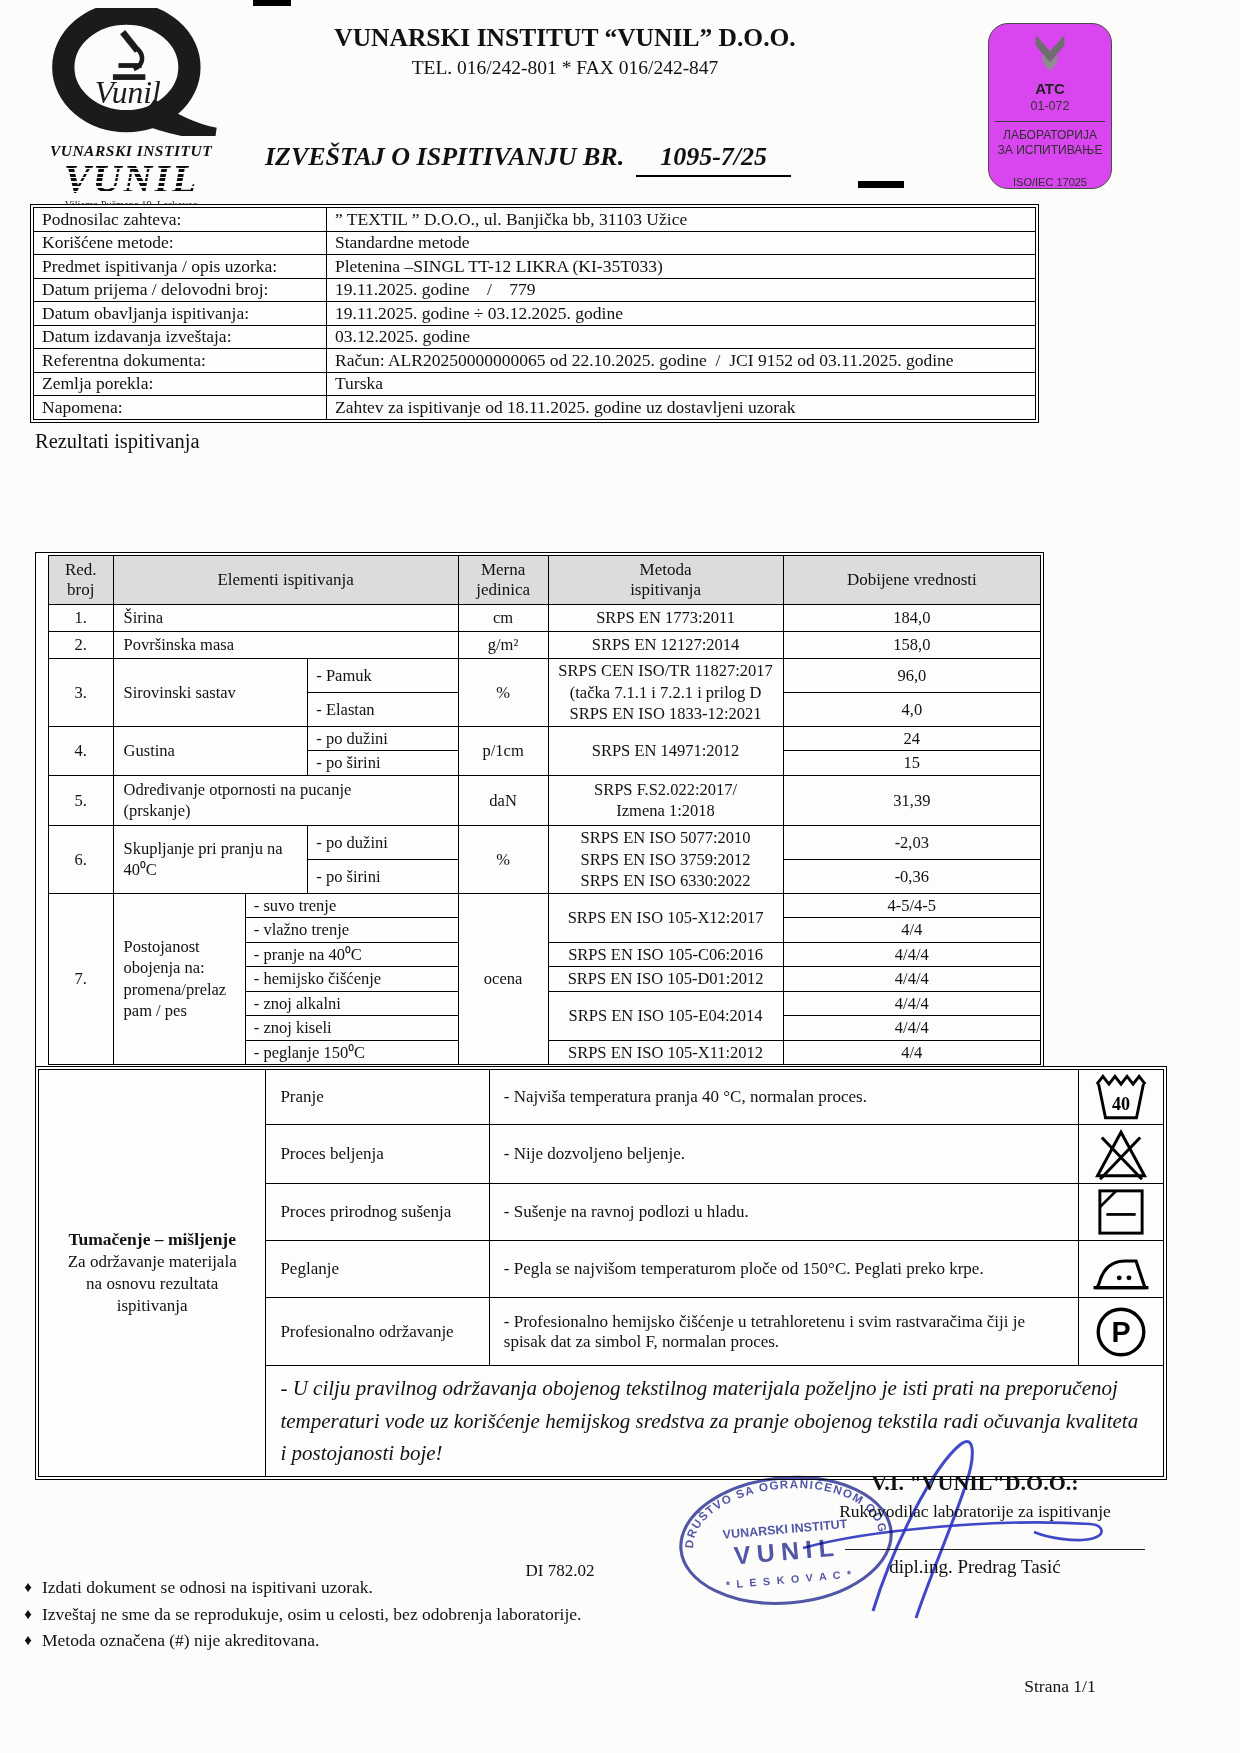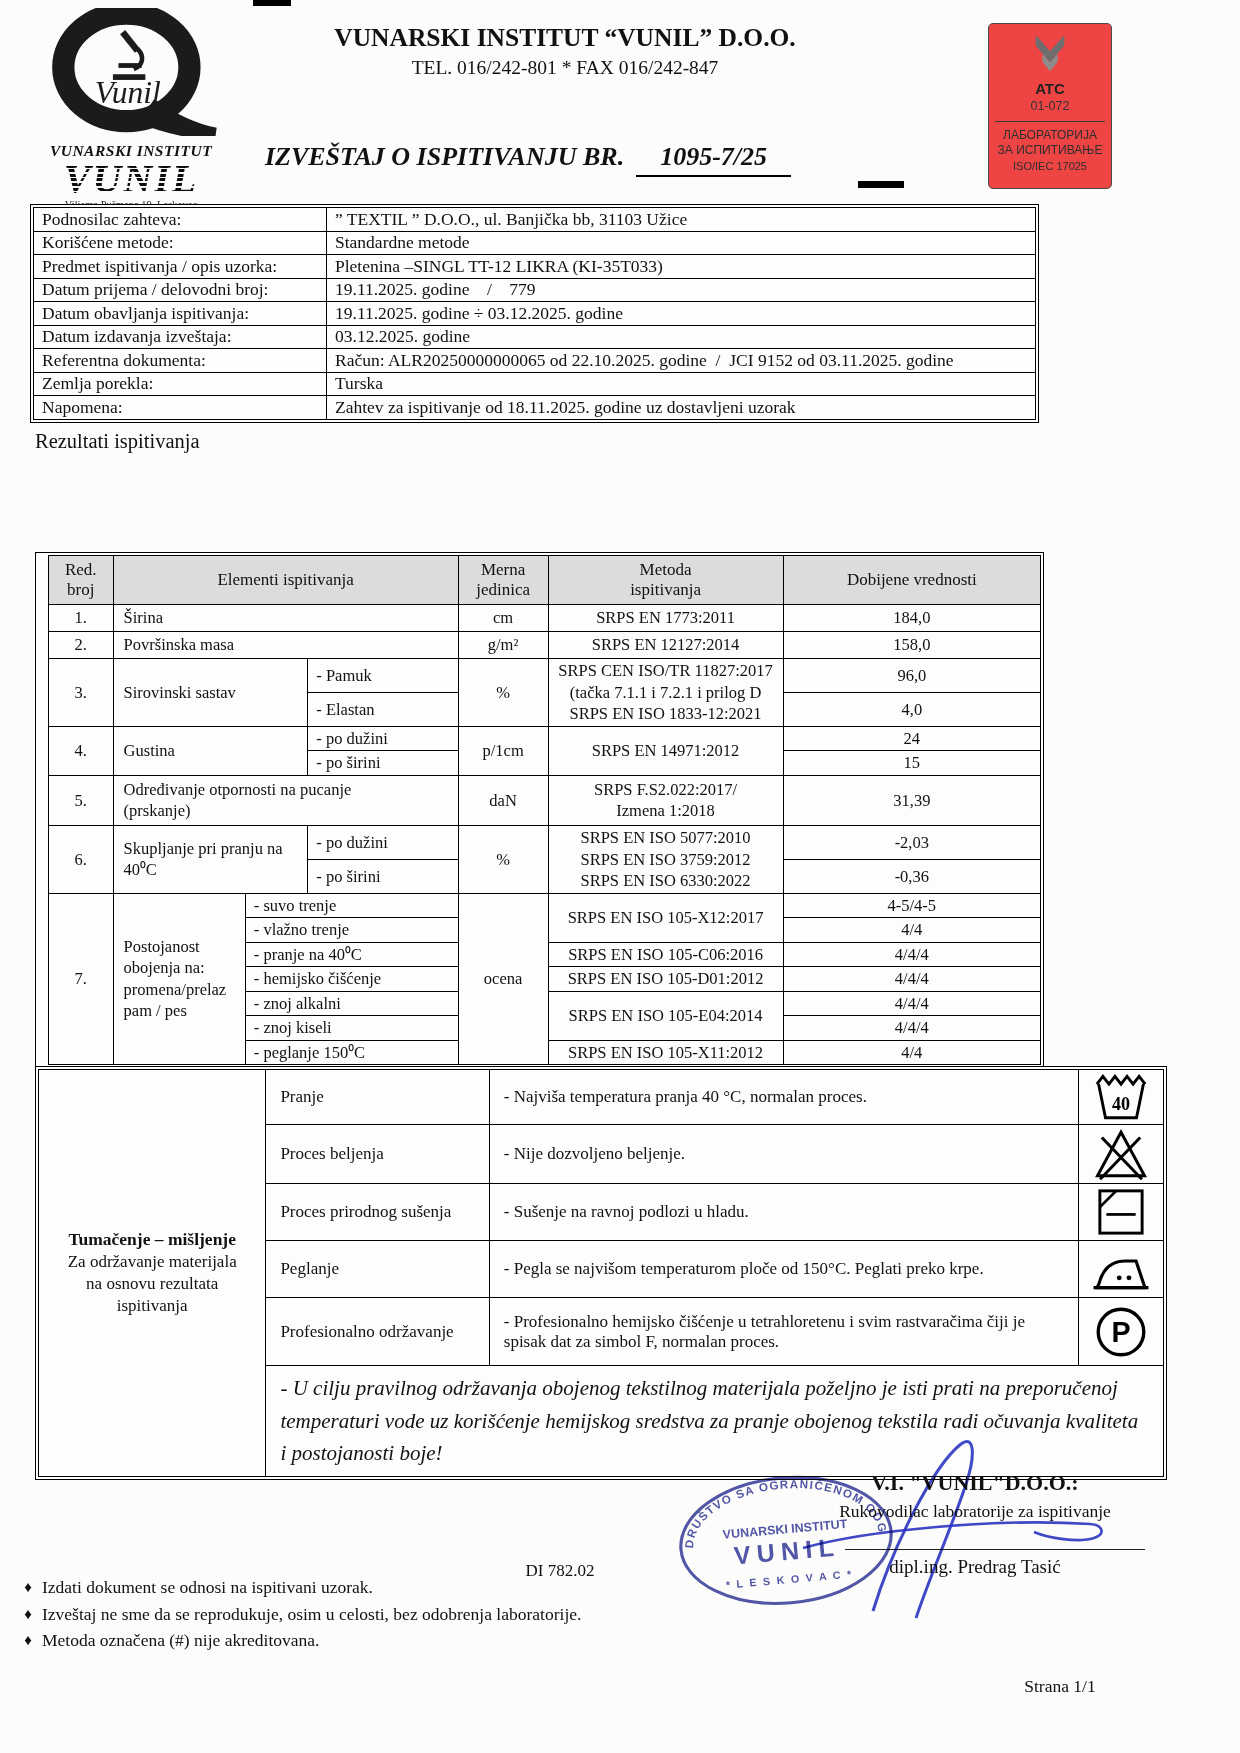--- a/index.html
+++ b/index.html
@@ -21,27 +21,27 @@
 
   .org-block{left:250px;top:22px;width:630px;text-align:center;line-height:1.25;}
   .org-name{font-size:25.5px;font-weight:bold;}
   .org-lab{font-size:19.5px;font-weight:bold;letter-spacing:.4px;margin-top:2px;}
   .org-addr,.org-tel{font-size:19.5px;margin-top:2px;}
 
   .report-title{left:228px;top:142px;width:600px;text-align:center;font-size:26px;
                 font-weight:bold;font-style:italic;}
   .report-no{display:inline-block;border-bottom:2.5px solid #000;padding:0 24px 3px 24px;margin-left:12px;}
 
-  .badge{left:988px;top:23px;width:122px;height:164px;border:1.6px solid #4a4a4a;border-radius:5px;
-         text-align:center;font-family:"Liberation Sans",sans-serif;background:#ef4444;}
+  .badge{left:988px;top:23px;width:122px;height:164px;border:1.6px solid #4a4a4a;border-radius:20px;
+         text-align:center;font-family:"Liberation Sans",sans-serif;background:#d946ef;}
   .badge-acronym{font-size:15px;font-weight:bold;color:#222;margin-top:1px;}
   .badge-code{font-size:12.5px;color:#333;margin-top:2px;}
   .badge-divider{border-top:1.5px solid #3a3a3a;margin:8px 6px 6px 6px;}
   .badge-lab{font-size:12px;color:#2e2e2e;line-height:1.25;}
-  .badge-std{font-size:11px;color:#2e2e2e;margin-top:2px;}
+  .badge-std{font-size:11px;color:#2e2e2e;margin-top:18px;}
 
   .artifact{background:#000;}
 
   
   .tbl-wrap{border:1.5px solid #000;padding:2px;background:#fdfdfc;}
   table{border-collapse:collapse;width:100%;}
   td,th{border:1px solid #000;font-weight:normal;vertical-align:middle;}
 
   .info-wrap{left:30px;top:204px;width:1003px;}
   .info td{height:22.5px;font-size:17.5px;padding:0 8px;}

